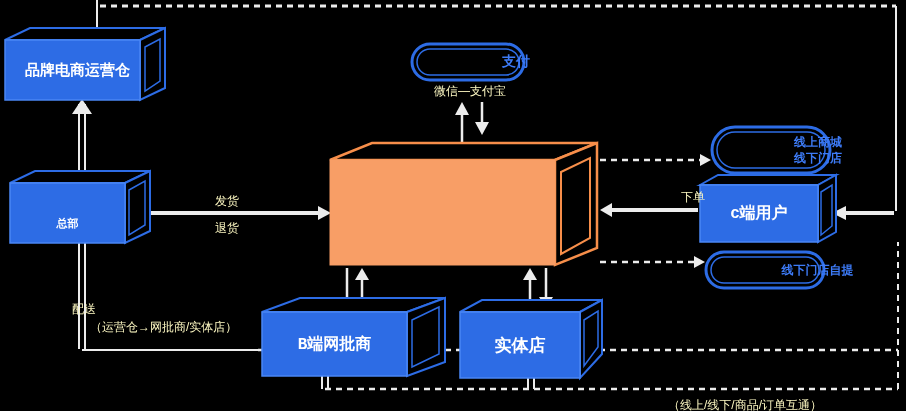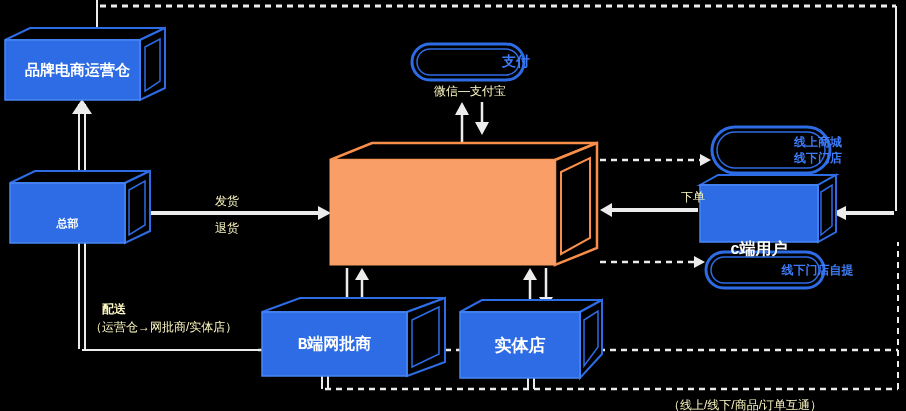--- a/index.html
+++ b/index.html
@@ -137,36 +137,36 @@
     <rect x="706" y="252" width="118" height="36" rx="18" fill="#000" stroke="#2d6ce5" stroke-width="3"></rect>
     <rect x="711" y="257" width="108" height="26" rx="13" fill="none" stroke="#2d6ce5" stroke-width="1.5"></rect>
   </g>
 </svg>
 
 <div class="nodetext" style="left:5px;top:40px;width:121px;height:60px;font-size:15px;margin-left:12px;">品牌电商运营仓</div>
 
 <div class="nodetext" style="left:10px;top:193px;width:115px;height:60px;font-size:11px;">总部</div>
 
 
-<div class="nodetext" style="left:700px;top:185px;width:118px;height:57px;font-size:16px;margin-top:36px;">c端用户</div>
+<div class="nodetext" style="left:700px;top:185px;width:118px;height:57px;font-size:16px;">c端用户</div>
 
 <div class="nodetext" style="left:262px;top:312px;width:145px;height:64px;font-size:16px;font-family:Liberation Mono, monospace;">B端网批商</div>
 
 <div class="nodetext" style="left:460px;top:312px;width:120px;height:66px;font-size:17px;">实体店</div>
 
 <div class="pilltext" style="left:412px;top:44px;width:112px;height:36px;font-size:14px;">支付</div>
 
 <div class="pilltext" style="left:712px;top:127px;width:116px;height:46px;font-size:12px;line-height:1.35;">
   <div>线上商城</div>
   <div>线下门店</div>
 </div>
 
 <div class="pilltext" style="left:706px;top:252px;width:127px;height:36px;font-size:12px;">线下门店自提</div>
 
 <div class="lbl center" style="left:227px;top:194px;">发货</div>
 <div class="lbl center" style="left:227px;top:221px;">退货</div>
 <div class="lbl center" style="left:470px;top:84px;">微信—支付宝</div>
 <div class="lbl center" style="left:649px;top:190px;margin-left:44px;">下单</div>
-<div class="lbl" style="left:102px;top:302px;font-weight:bold;">配送</div>
+<div class="lbl" style="left:72px;top:302px;">配送</div>
 <div class="lbl" style="left:90px;top:320px;">（运营仓→网批商/实体店）</div>
 <div class="lbl center" style="left:745px;top:398px;">（线上/线下/商品/订单互通）</div>
 
 </div>
 
 </body></html>

